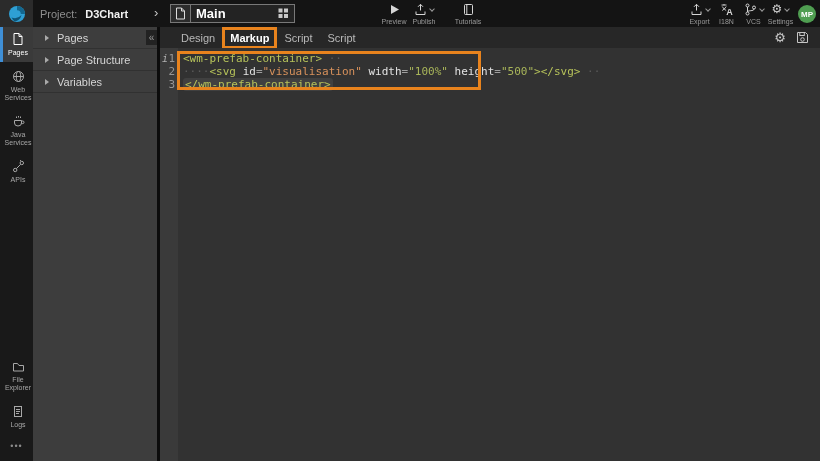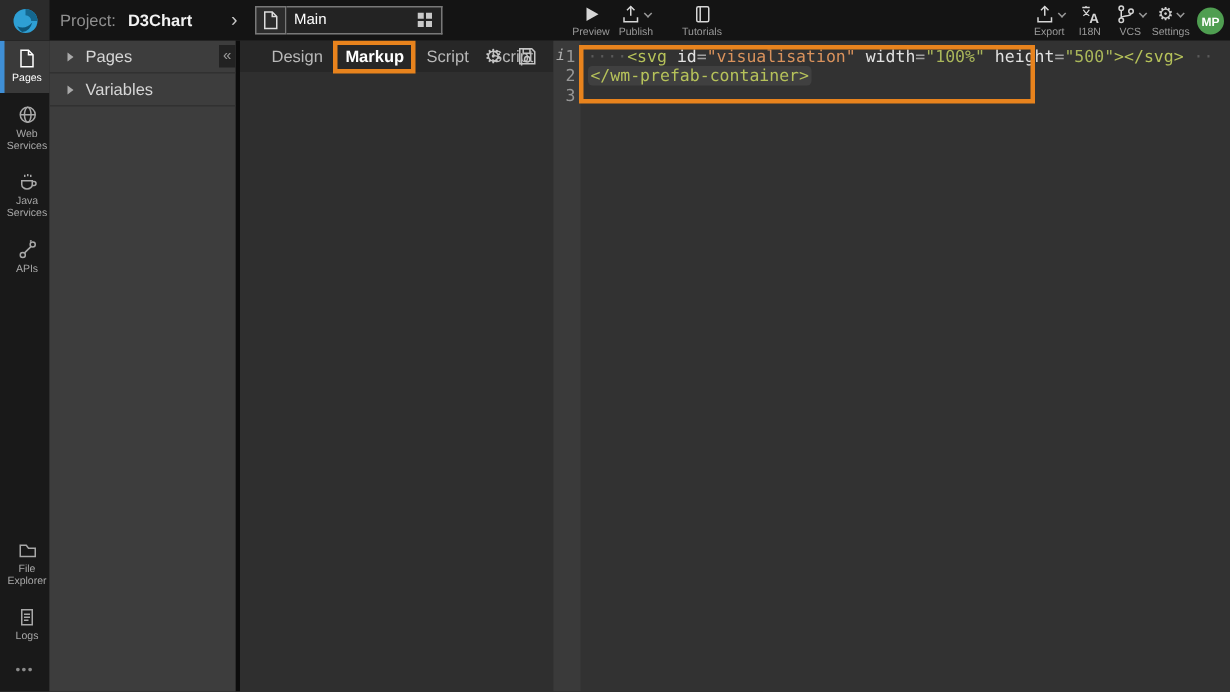--- a/index.html
+++ b/index.html
@@ -12,21 +12,21 @@
               display:flex; align-items:center; justify-content:center; }
   .project { position:absolute; left:40px; top:0; height:27px; display:flex; align-items:center; font-size:11px; }
   .project .lbl { color:#8f8f8f; margin-right:8px; }
   .project .name { color:#f2f2f2; font-weight:bold; }
   .crumb-chevron { position:absolute; left:154px; top:5px; color:#c8c8c8; font-size:13px; }
   .page-tab { position:absolute; left:170px; top:4px; height:19px; display:flex; }
   .page-icon-btn { width:21px; height:19px; border:1px solid #787878; background:#2c2c2c;
                    display:flex; align-items:center; justify-content:center; }
   .page-tab-box { width:104px; height:19px; border:1px solid #787878; border-left:none; background:#232323;
                   display:flex; align-items:center; padding:0 5px; }
-  .page-tab-box .name { color:#fff; font-size:10px; font-weight:normal; flex:1; }
+  .page-tab-box .name { color:#fff; font-size:13px; font-weight:bold; flex:1; }
 
   .center-actions { position:absolute; left:379px; top:3px; display:flex; align-items:flex-start; }
   .right-actions { position:absolute; right:4px; top:3px; display:flex; align-items:flex-start; }
   .tb-btn { display:flex; flex-direction:column; align-items:center; width:30px; cursor:pointer; }
   .right-actions .tb-btn { width:27px; }
   .tb-btn .ic-row { height:13px; display:flex; align-items:center; }
   .tb-btn .lab { font-size:7px; color:#9a9a9a; margin-top:2px; white-space:nowrap; }
   .caret { width:4px; height:4px; border-right:1px solid #9a9a9a; border-bottom:1px solid #9a9a9a;
            transform:rotate(45deg); margin-left:3px; margin-top:-2px; }
   .gap-l { margin-left:14px; }
@@ -48,21 +48,21 @@
   .panel { width:124px; background:#3d3d3d; position:relative; }
   .panel-row { height:22px; display:flex; align-items:center; padding-left:12px;
                border-bottom:1px solid #313131; color:#d6d6d6; font-size:11px; cursor:pointer; }
   .tri { width:0; height:0; border-left:4px solid #aaa; border-top:3px solid transparent;
          border-bottom:3px solid transparent; margin-right:8px; }
   .collapse-btn { position:absolute; right:0; top:3px; width:11px; height:15px; background:#222;
                   color:#9a9a9a; font-size:10px; line-height:15px; text-align:center; cursor:pointer; }
 
   .vdivider { width:3px; background:#0c0c0c; }
 
-  .main { flex:1; display:flex; }
+  .main { flex:1; display:flex; flex-direction:column; }
   .tabbar { height:21px; background:#272727; display:flex; align-items:center; padding-left:19px; position:relative; }
   .tab { font-size:11px; color:#b9b9b9; margin-right:11px; position:relative; cursor:pointer; padding:1px 2px; }
   .tab.active { color:#fff; font-weight:bold; }
   .tab-highlight { position:absolute; left:-6px; right:-6px; top:-4px; bottom:-4px;
                    border:3px solid #e8831d; pointer-events:none; }
   .tabbar .gear-btn { position:absolute; right:34px; top:3px; font-size:13px; color:#c6c6c6; cursor:pointer; line-height:15px; }
   .tabbar .save-btn { position:absolute; right:11px; top:4px; cursor:pointer; }
 
   .editor { flex:1; background:#323232; display:flex; position:relative;
             font-family:"DejaVu Sans Mono",monospace; font-size:11px; line-height:13px; }
@@ -276,20 +276,24 @@
     <div class="rail-more">•••</div>
   </div>
 
   <div class="panel">
     <div class="panel-row">
       <span class="tri"></span>
       <span>Pages</span>
     </div>
     <div class="panel-row">
       <span class="tri"></span>
+      <span>Page Structure</span>
+    </div>
+    <div class="panel-row">
+      <span class="tri"></span>
       <span>Variables</span>
     </div>
     <div class="collapse-btn">«</div>
   </div>
 
   <div class="vdivider"></div>
 
   <div class="main">
     <div class="tabbar">
       <div class="tab">Design</div>
@@ -316,19 +320,20 @@
           <span>1</span>
         </div>
         <div class="gutter-row">
           <span>2</span>
         </div>
         <div class="gutter-row">
           <span>3</span>
         </div>
       </div>
       <div class="code">
+        <div class="code-line"><span class="tk-t">&lt;wm-prefab-container&gt;</span><span class="tk-ws"> ··</span></div>
         <div class="code-line"><span class="tk-ws">····</span><span class="tk-t">&lt;svg</span><span class="tk-p"> </span><span class="tk-a">id</span><span class="tk-eq">=</span><span class="tk-so">"visualisation"</span><span class="tk-p"> </span><span class="tk-a">width</span><span class="tk-eq">=</span><span class="tk-sg">"100%"</span><span class="tk-p"> </span><span class="tk-a">height</span><span class="tk-eq">=</span><span class="tk-sg">"500"</span><span class="tk-t">&gt;&lt;/svg&gt;</span><span class="tk-ws"> ··</span></div>
         <div class="code-line"><span class="tk-tm">&lt;/wm-prefab-container&gt;</span></div>
       </div>
       <div class="code-highlight"></div>
     </div>
   </div>
 </div>
 
 </body></html>

